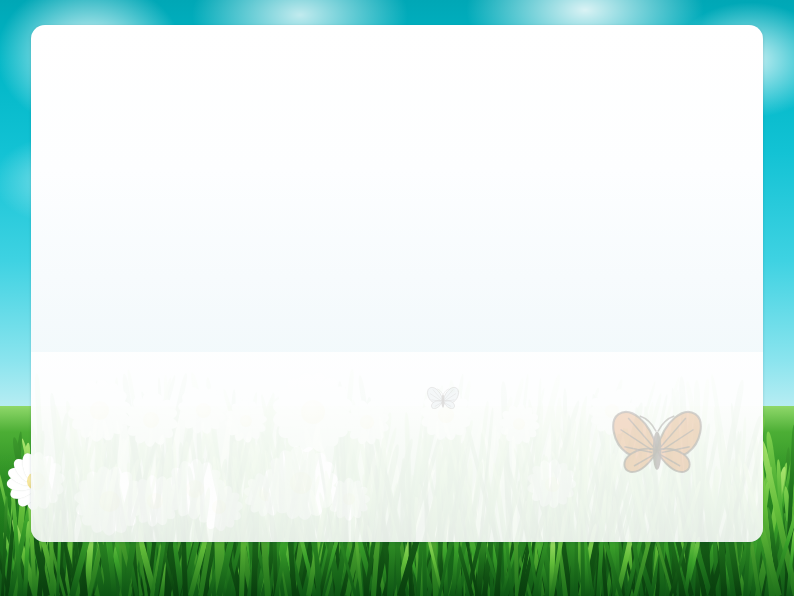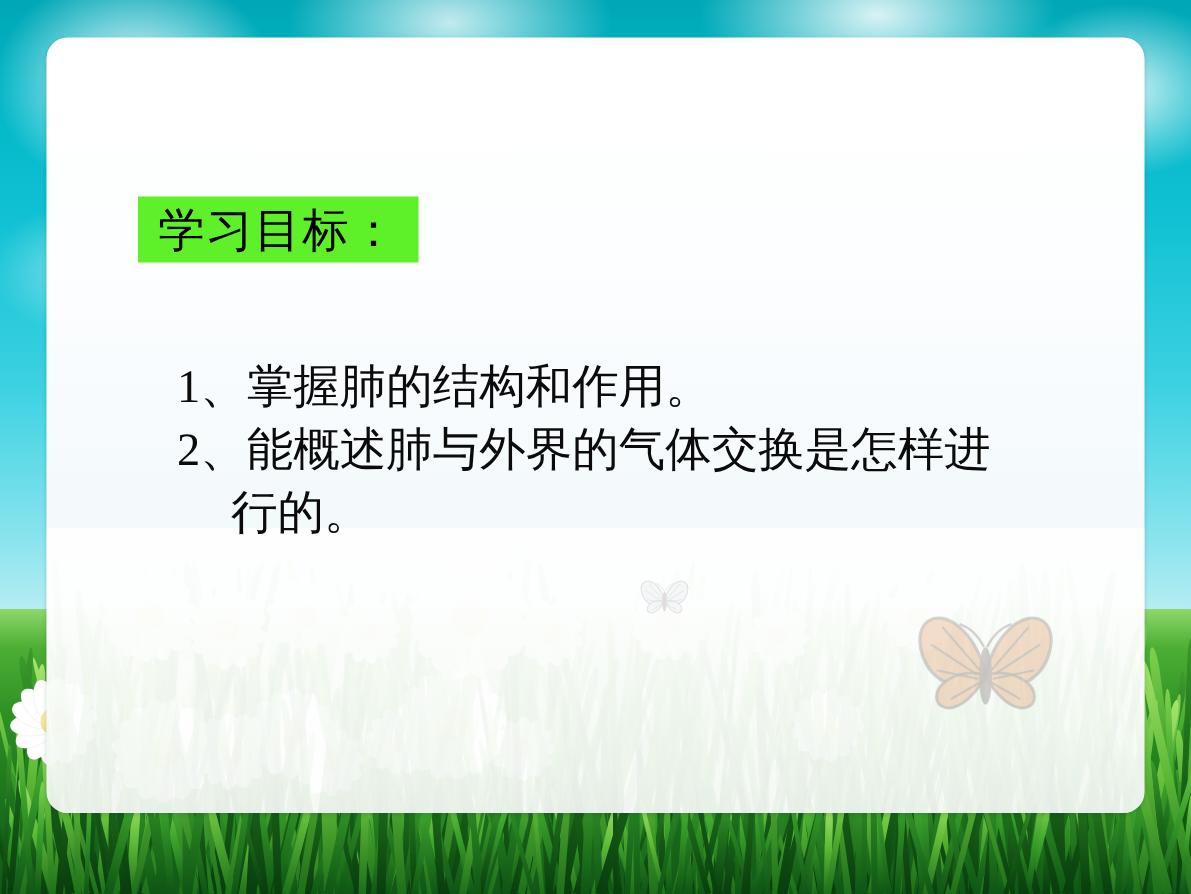--- a/index.html
+++ b/index.html
@@ -1579,29 +1579,15 @@
               <path d="M55 56 L84 50"></path>
               <path d="M47 58 L26 70"></path>
               <path d="M53 58 L74 70"></path>
             </g>
             <ellipse cx="50" cy="54" rx="4.5" ry="20" fill="rgba(80,70,62,0.9)"></ellipse>
             <path d="M49 34 C44 24 38 20 32 18" stroke="rgba(70,60,55,0.765)" stroke-width="1.6" fill="none"></path>
             <path d="M51 34 C56 24 62 20 68 18" stroke="rgba(70,60,55,0.765)" stroke-width="1.6" fill="none"></path>
           </g>
         </svg></div>
 
-    <div class="title-box" id="title-box" style="background: rgb(94, 240, 40);">
-      <span class="title-text" style="color: rgb(0, 0, 0);">学习目标：</span>
-    </div>
 
-    <div class="body-text">
-      <div class="body-line">
-        <span>1、</span><span>掌握肺的结构和作用。</span>
-      </div>
-      <div class="body-line">
-        <span>2、</span><span>能概述肺与外界的气体交换是怎样进</span>
-      </div>
-      <div class="body-line">
-        <span class="cont">行的。</span>
-      </div>
-    </div>
   </div>
 </div>
 
 </body></html>

